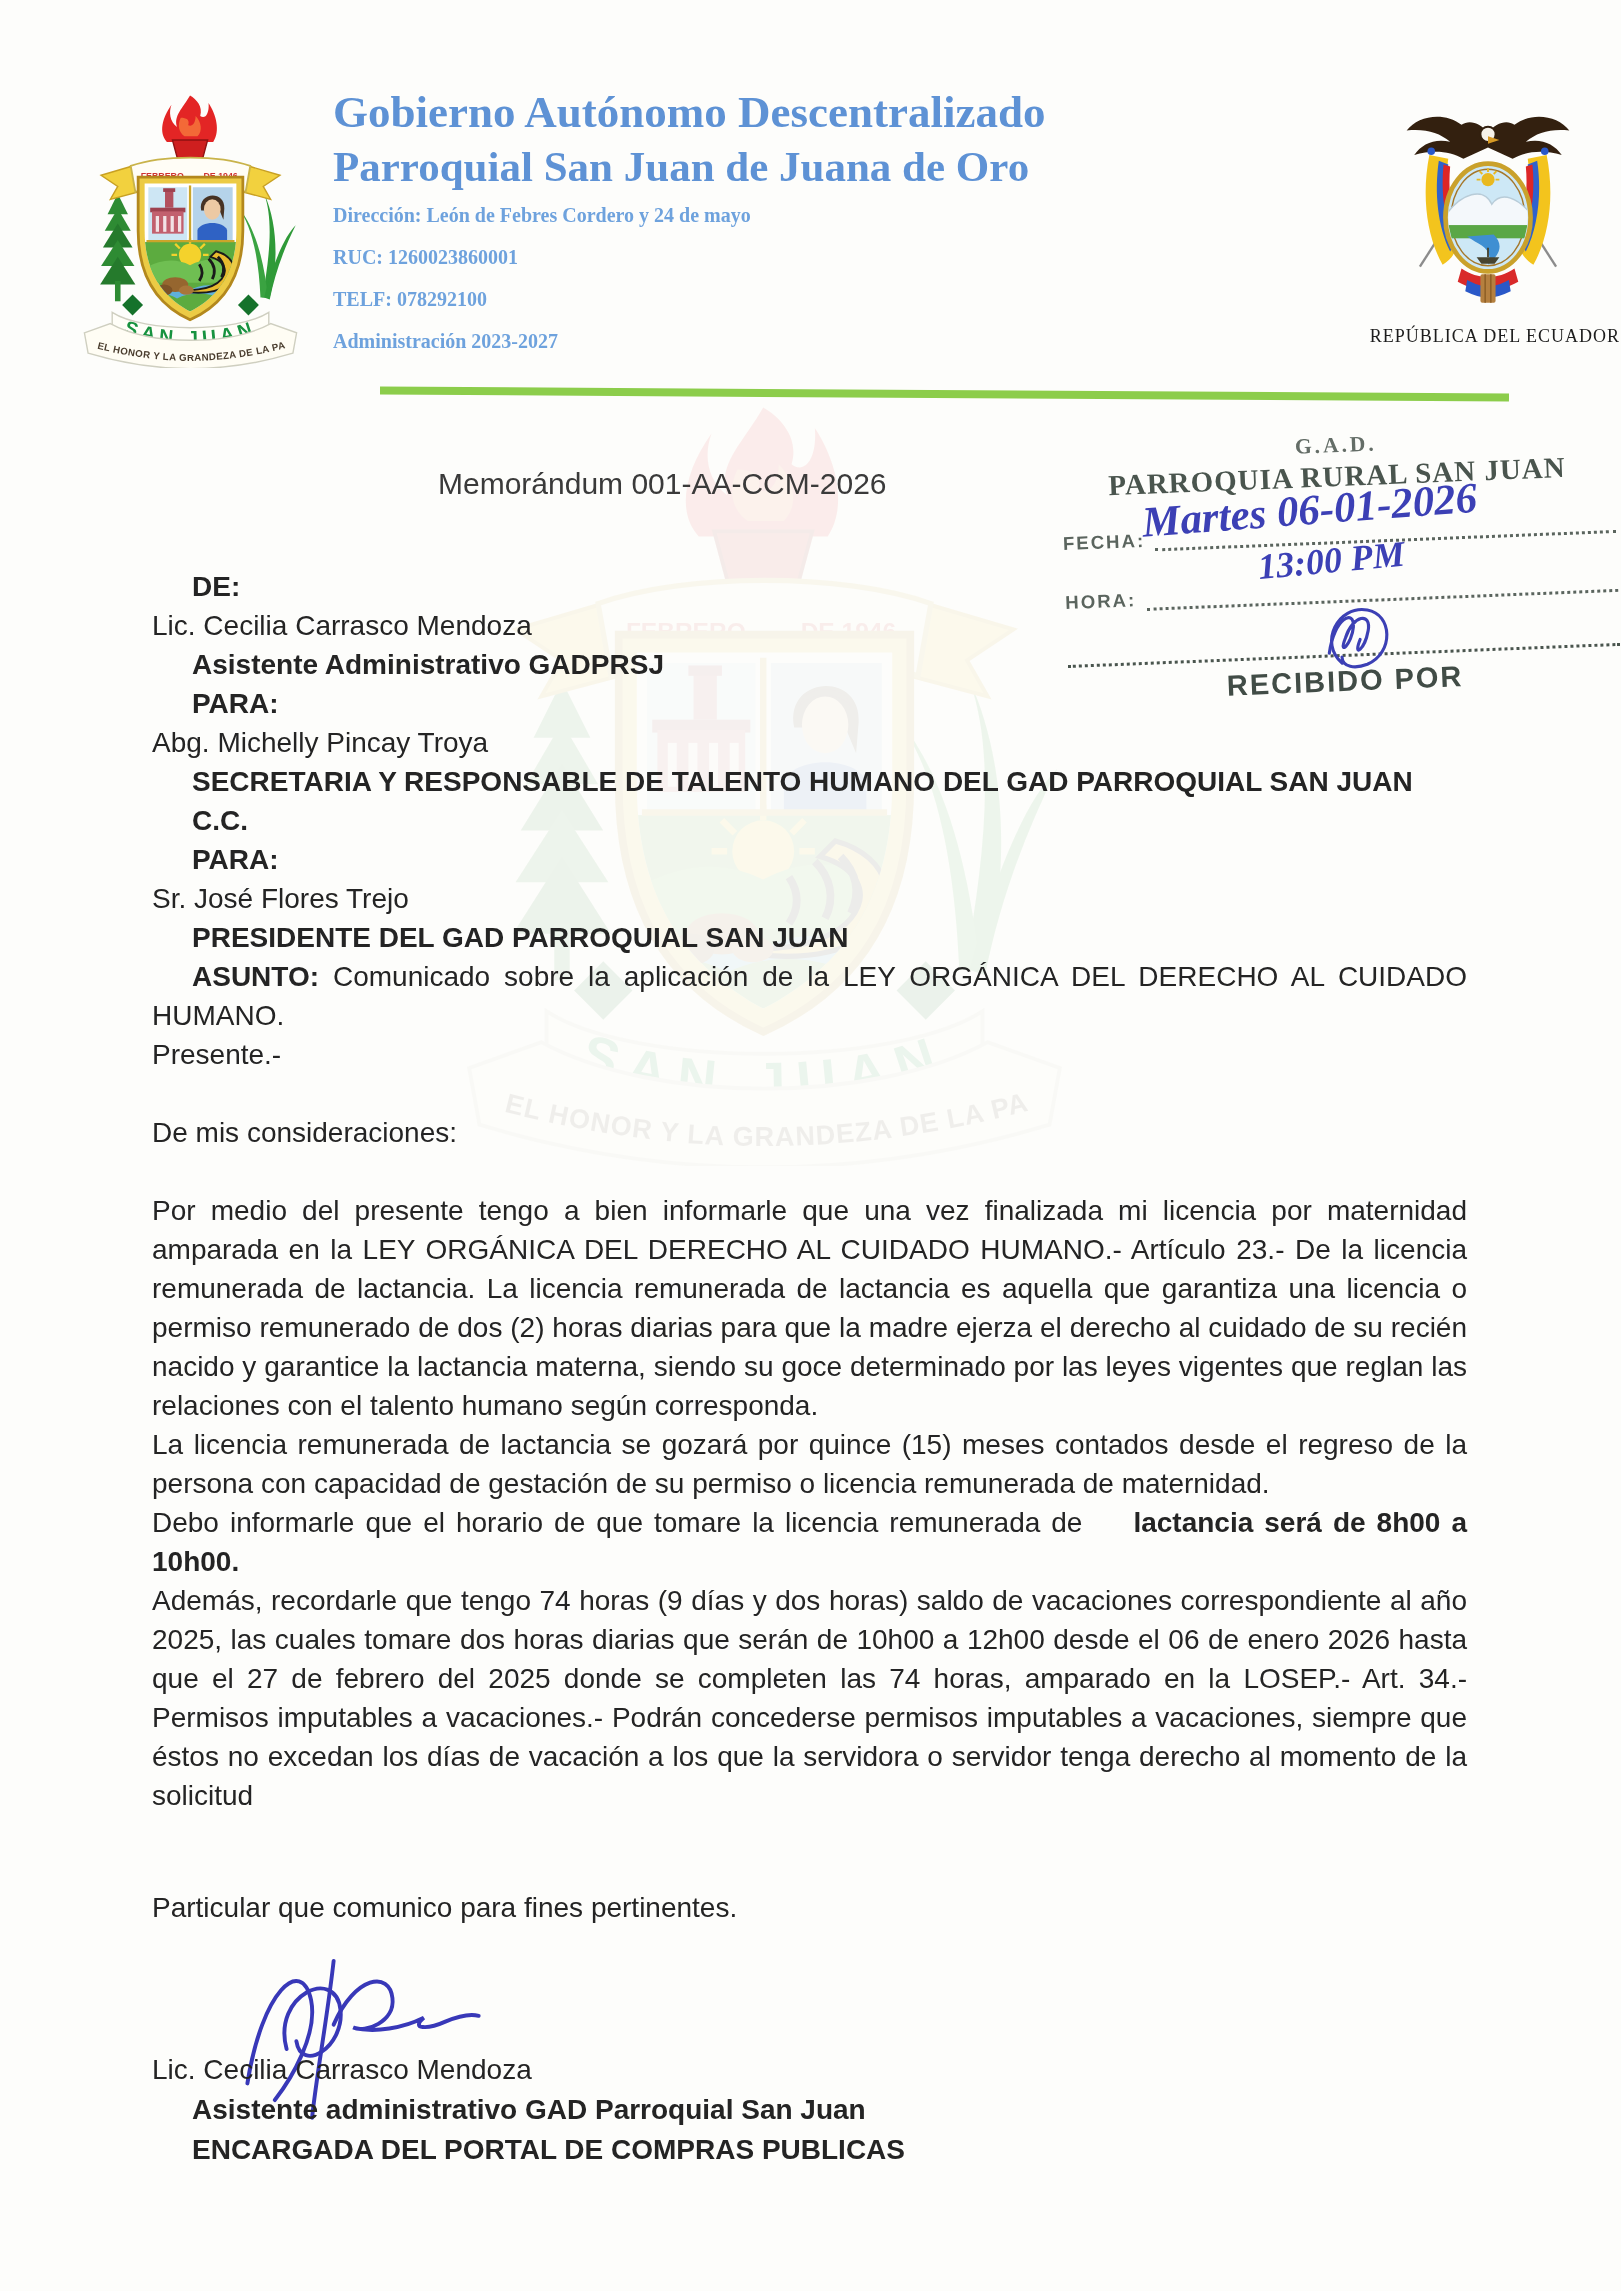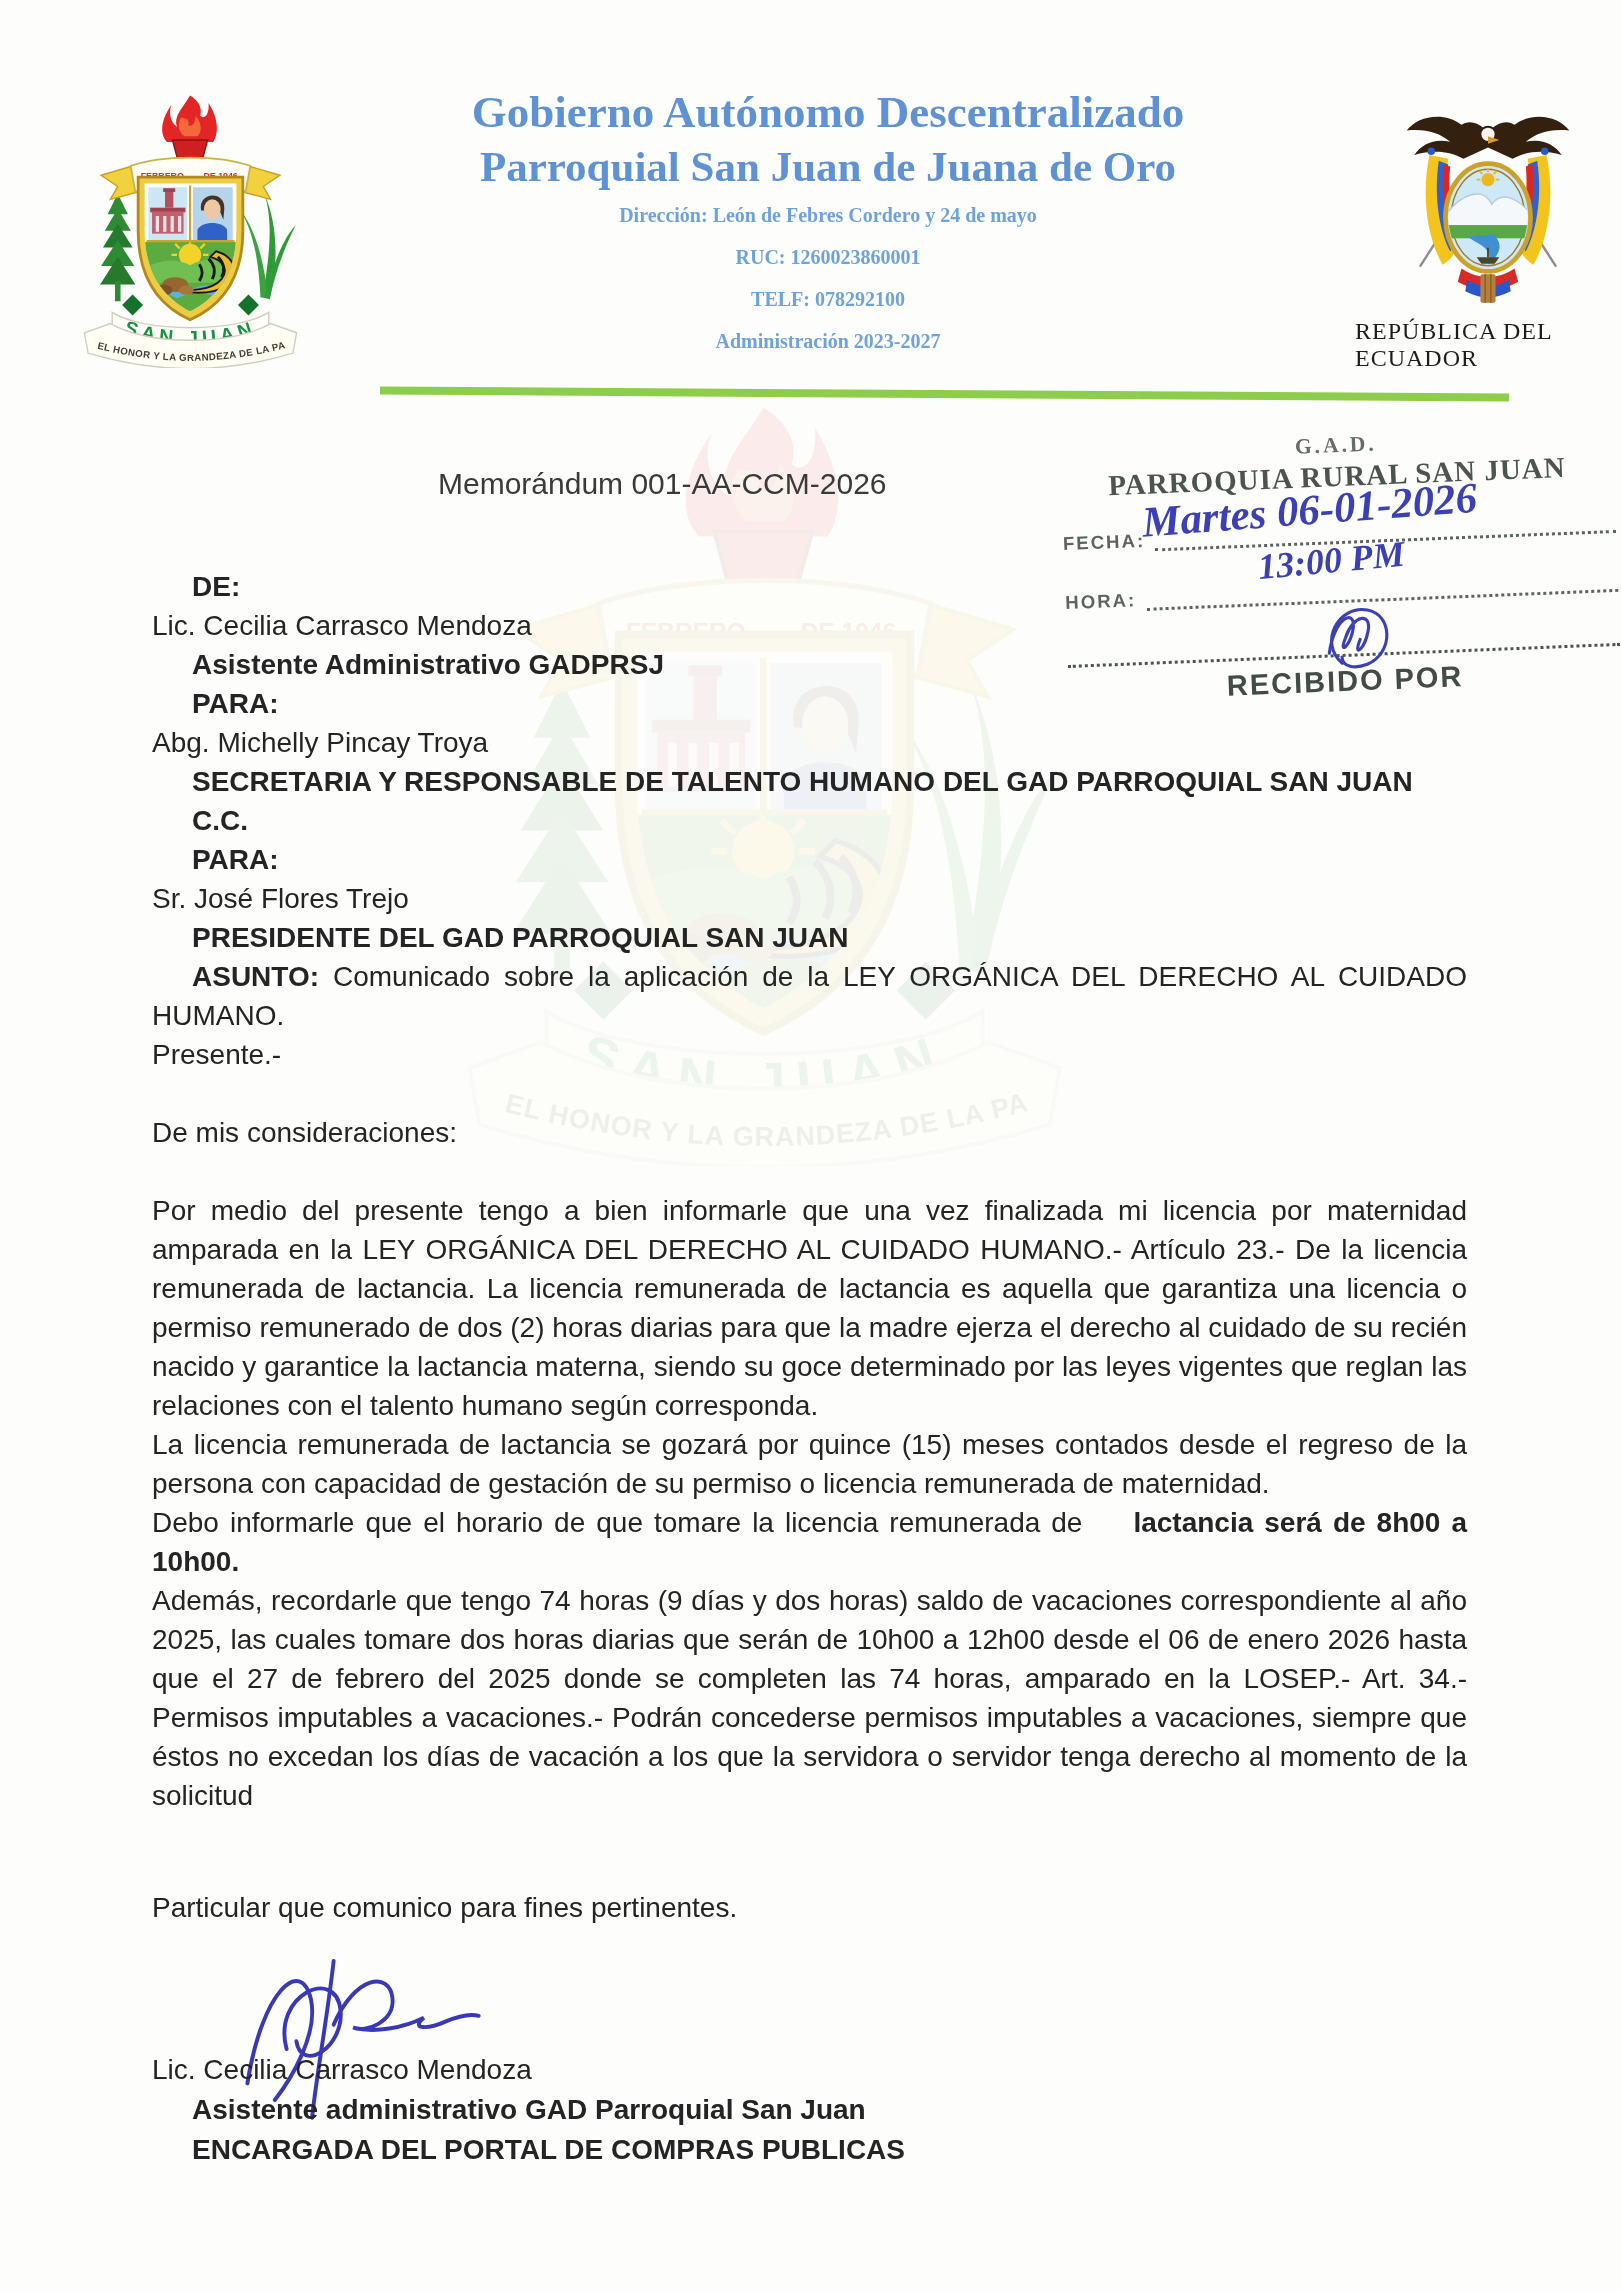--- a/index.html
+++ b/index.html
@@ -3,30 +3,30 @@
 <meta charset="utf-8">
 <style>
   html,body{margin:0;padding:0;background:#e9e9e9;}
   .page{
     position:relative;width:1621px;height:2292px;background:#fdfdfb;margin:0 auto;
     font-family:"Liberation Sans", sans-serif;color:#222;overflow:hidden;
   }
   
   .crest-left{position:absolute;left:67px;top:90px;width:247px;height:278px;}
   .crest-left svg{width:100%;height:100%;}
-  .header-center{position:absolute;left:333px;top:86px;width:990px;text-align:center;
+  .header-center{position:absolute;left:333px;top:86px;width:990px;
     font-family:"Liberation Serif", serif;font-weight:bold;}
   .h-line1{font-size:45px;line-height:53px;color:#5e92d5;}
   .h-line2{font-size:43px;line-height:55px;color:#5e92d5;}
   .h-info{font-size:20px;line-height:42px;color:#6ea2dd;}
   .green-line{position:absolute;left:380px;top:390px;width:1129px;height:7.8px;background:#8ccd4b;transform:rotate(0.35deg);}
   .crest-right{position:absolute;left:1392px;top:104px;width:192px;height:227px;}
   .crest-right svg{width:100%;height:100%;}
-  .crest-right-caption{position:absolute;left:1355px;top:318px;width:265px;text-align:left;
-    font-family:"Liberation Serif", serif;font-size:24px;letter-spacing:1px;color:#1d1d1d;}
+  .crest-right-caption{position:absolute;left:1355px;top:326px;width:265px;text-align:right;
+    font-family:"Liberation Serif", serif;font-size:18px;letter-spacing:1px;color:#1d1d1d;}
   
   .watermark{position:absolute;left:431px;top:392px;width:667px;height:774px;opacity:0.07;pointer-events:none;}
   .watermark svg{width:100%;height:100%;}
   
   .memo-ref{position:absolute;left:438px;top:467px;font-size:30px;color:#3a3a3a;}
   
   .stamp{position:absolute;left:1064px;top:433px;width:553px;transform:rotate(-2.3deg);color:#4a554e;}
   .s1{text-align:center;font-family:"Liberation Serif", serif;font-size:21.6px;letter-spacing:2.9px;font-weight:bold;opacity:.85;}
   .s2{text-align:center;font-family:"Liberation Serif", serif;font-size:29px;font-weight:bold;letter-spacing:1px;margin-top:2px;}
   .srow{display:flex;align-items:flex-end;margin-top:29px;font-size:18.6px;letter-spacing:2px;font-weight:bold;opacity:.9;}

